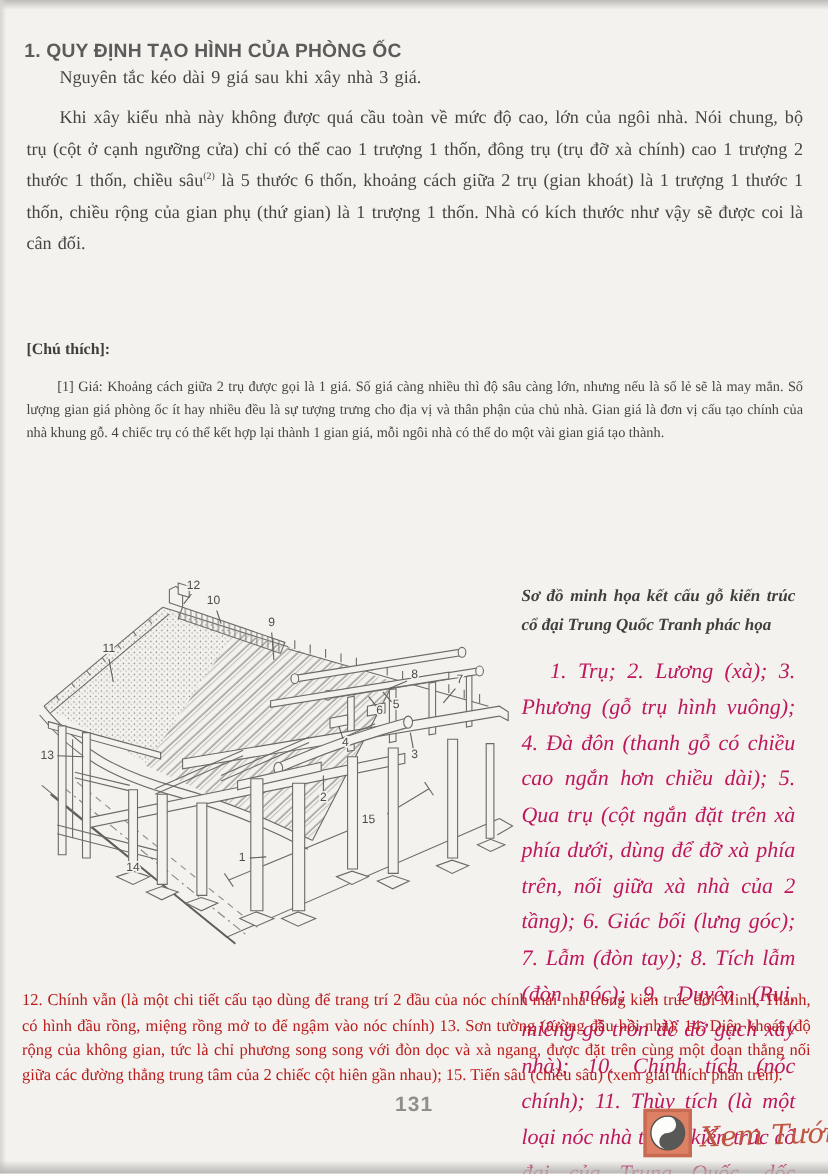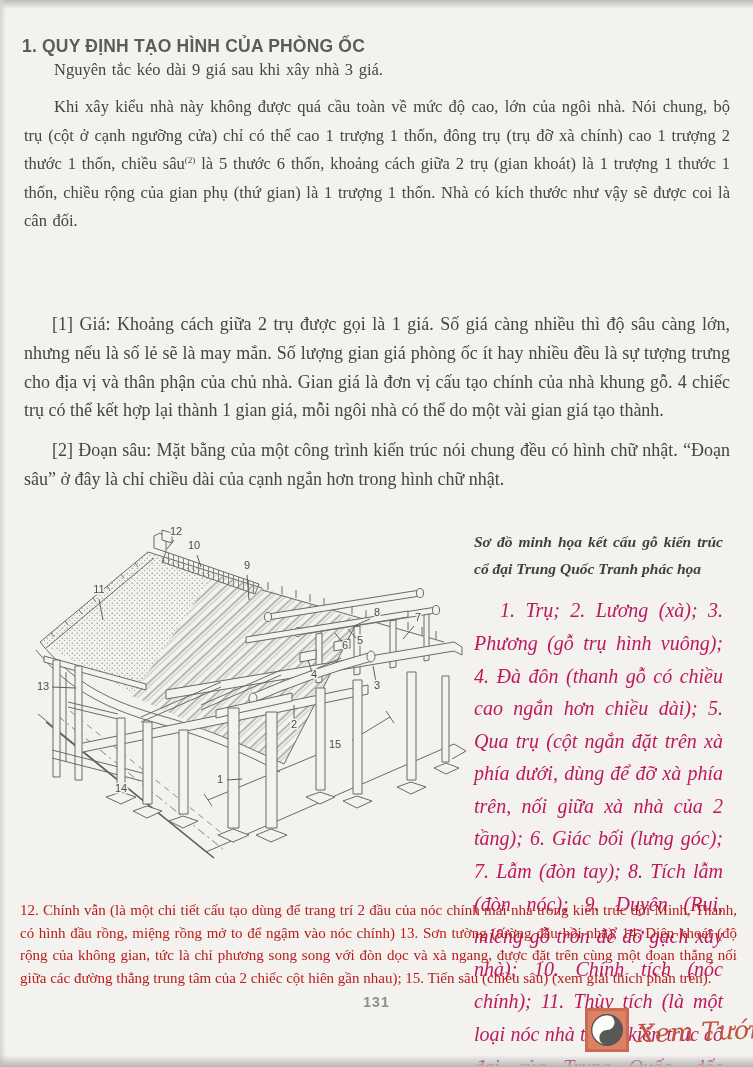--- a/index.html
+++ b/index.html
@@ -23,21 +23,21 @@
   .bodytext{position:absolute;left:24px;top:56px;width:706px;}
   .bodytext p{
     margin:0 0 9px 0;font-size:16.5px;line-height:1.72;
     text-align:justify;text-indent:30px;word-spacing:1.5px;
   }
   sup.note-ref{font-size:9px;line-height:0;}
 
   .notes{position:absolute;left:24px;top:310px;width:706px;}
   .notes-heading{font-size:14.5px;font-weight:bold;color:#403f3d;margin:0 0 14px 0;}
   .notes p.note{
-    margin:0 0 11px 0;font-size:18px;line-height:1.6;
+    margin:0 0 11px 0;font-size:13px;line-height:1.6;
     text-align:justify;text-indent:28px;color:#454543;
   }
 
   .figure-sidebar{position:absolute;left:474px;top:529px;width:249px;}
   .figure-caption{
     font-size:15.5px;font-weight:bold;font-style:italic;line-height:1.72;
     text-align:justify;color:#403f3d;margin:0 0 12px 0;
   }
   .figure-legend{
     font-size:20px;font-style:italic;line-height:1.63;
@@ -45,21 +45,21 @@
   }
   .legend-bottom{
     position:absolute;left:20px;top:884px;width:717px;
     font-size:15px;line-height:1.5;
     text-align:justify;color:#b91c1c;
   }
 
   .page-number{
     position:absolute;left:0;top:994px;width:100%;text-align:center;
     font-family:"Liberation Sans",sans-serif;font-weight:bold;
-    font-size:14px;color:#8f8e8a;letter-spacing:1px;
+    font-size:19px;color:#8f8e8a;letter-spacing:1px;
   }
 
   .watermark{position:absolute;left:585px;top:1008px;display:flex;align-items:center;}
   .wm-box{
     width:44px;height:44px;background:#dd8064;border:3px solid #c96a52;
     display:flex;align-items:center;justify-content:center;box-sizing:border-box;
   }
   .wm-text{
     margin-left:8px;font-family:"DejaVu Serif",serif;font-style:italic;
     font-size:25px;color:#c05540;transform:rotate(-2deg);white-space:nowrap;
@@ -82,22 +82,22 @@
   <div class="edge-left"></div>
 
   <h1 class="title">1. QUY ĐỊNH TẠO HÌNH CỦA PHÒNG ỐC</h1>
 
   <div class="bodytext">
     <p>Nguyên tắc kéo dài 9 giá sau khi xây nhà 3 giá.</p>
     <p><span>Khi xây kiểu nhà này không được quá cầu toàn về mức độ cao, lớn của ngôi nhà. Nói chung, bộ trụ (cột ở cạnh ngưỡng cửa) chỉ có thể cao 1 trượng 1 thốn, đông trụ (trụ đỡ xà chính) cao 1 trượng 2 thước 1 thốn, chiều sâu</span><sup class="note-ref">(2)</sup><span> là 5 thước 6 thốn, khoảng cách giữa 2 trụ (gian khoát) là 1 trượng 1 thước 1 thốn, chiều rộng của gian phụ (thứ gian) là 1 trượng 1 thốn. Nhà có kích thước như vậy sẽ được coi là cân đối.</span></p>
   </div>
 
   <div class="notes">
+    <p class="notes-heading">[Chú thích]:</p>
     <p class="note">[1] Giá: Khoảng cách giữa 2 trụ được gọi là 1 giá. Số giá càng nhiều thì độ sâu càng lớn, nhưng nếu là số lẻ sẽ là may mắn. Số lượng gian giá phòng ốc ít hay nhiều đều là sự tượng trưng cho địa vị và thân phận của chủ nhà. Gian giá là đơn vị cấu tạo chính của nhà khung gỗ. 4 chiếc trụ có thể kết hợp lại thành 1 gian giá, mỗi ngôi nhà có thể do một vài gian giá tạo thành.</p>
-    <p class="note">[2] Đoạn sâu: Mặt bằng của một công trình kiến trúc nói chung đều có hình chữ nhật. “Đoạn sâu” ở đây là chỉ chiều dài của cạnh ngắn hơn trong hình chữ nhật.</p>
   </div>
 
   <svg id="diagram" viewBox="0 0 462 356" aria-label="timber structure drawing">
     <defs>
       <pattern id="dots" width="5" height="5" patternUnits="userSpaceOnUse">
         <circle cx="1.2" cy="1.2" r="0.7" fill="#8f8e8a"></circle>
         <circle cx="3.6" cy="3.4" r="0.6" fill="#a09f9b"></circle>
       </pattern>
       <pattern id="raft" width="10" height="9" patternUnits="userSpaceOnUse" patternTransform="rotate(-43)">
         <line x1="0" y1="1" x2="10" y2="1" stroke="#7d7c78" stroke-width="1"></line>

